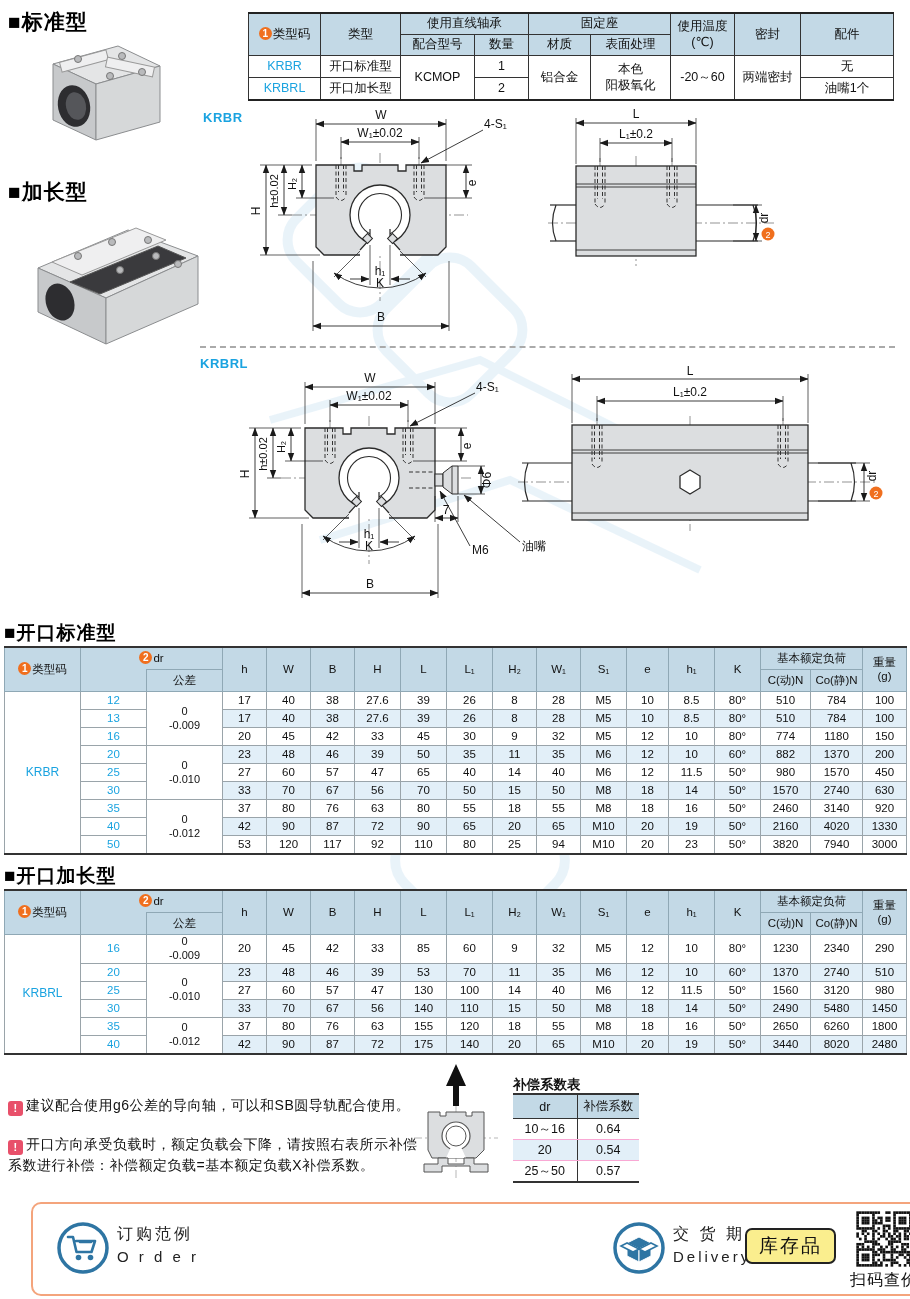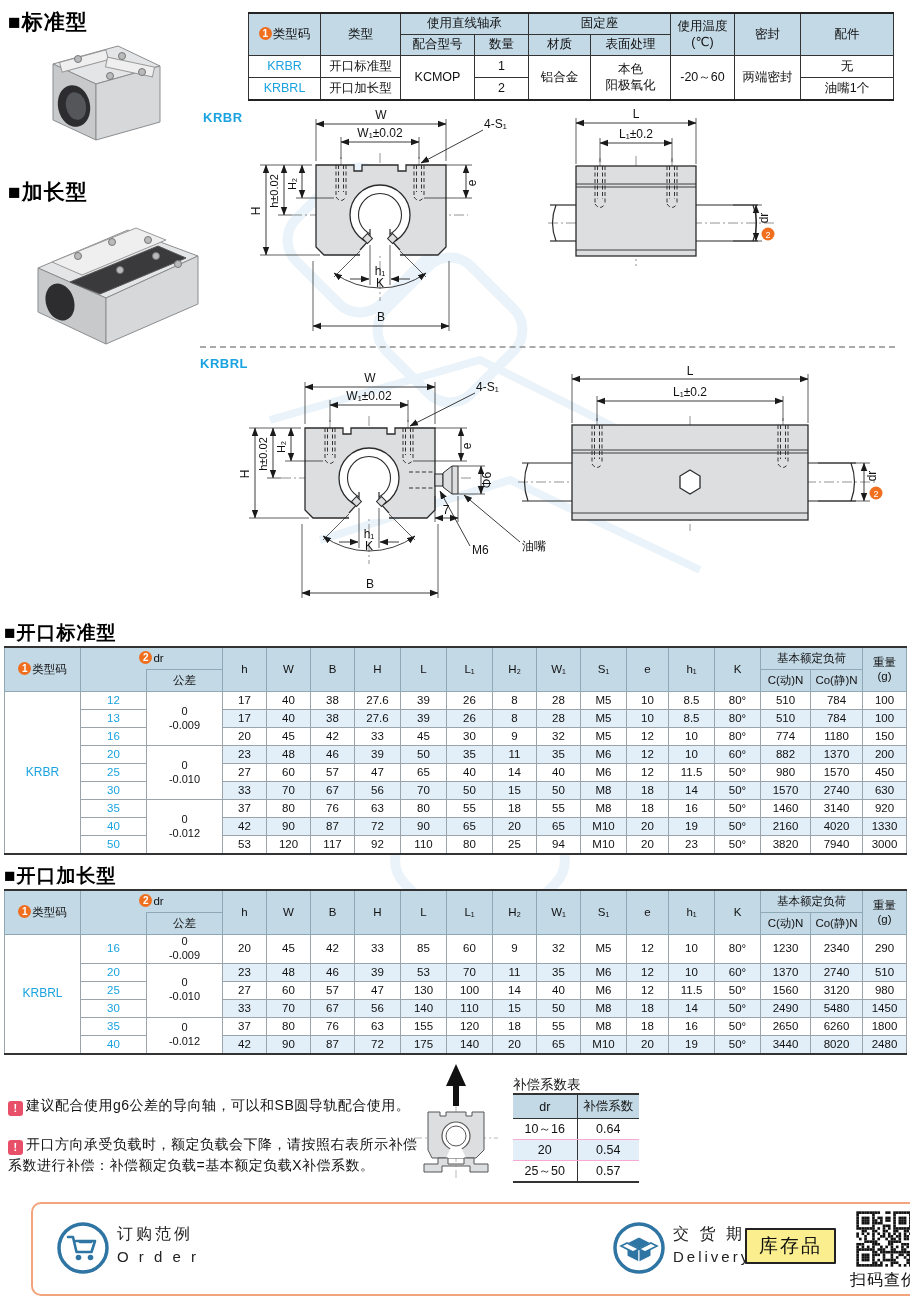--- a/index.html
+++ b/index.html
@@ -42,21 +42,21 @@
   
   .note{font-size:14px;color:#111;letter-spacing:.5px;}
   .note-icon{display:inline-block;width:15px;height:15px;border-radius:3px;background:#e8506a;color:#fff;
       font-weight:bold;font-size:11px;line-height:15px;text-align:center;margin-right:3px;vertical-align:-2px;}
   
   .footer{left:3px;top:1202px;width:899px;height:90px;border:2.5px solid #f4a47c;border-radius:10px;margin-left:28px;}
   .order-cn{font-size:16px;letter-spacing:3px;color:#222;}
   .order-en{font-size:15px;letter-spacing:3px;color:#222;}
   table.order{border-collapse:collapse;table-layout:fixed;width:158px;font-size:12.5px;}
   table.order th,table.order td{border:1.5px solid #333;text-align:center;height:20px;padding:0;font-weight:normal;}
-  .badge{display:inline-block;background:#faee8e;border:2px solid #222;border-radius:1px;
+  .badge{display:inline-block;background:#faee8e;border:2px solid #222;border-radius:7px;
       font-size:19px;letter-spacing:2px;padding:3px 12px;color:#111;}
   .qr-caption{font-size:16px;color:#111;text-align:center;letter-spacing:1px;}
   .dashed-sep{border-top:2px dashed #aaa;}
   
   svg text{font-family:"Liberation Sans","DejaVu Sans",sans-serif;}
   .dimtxt{font-size:12px;fill:#111;}
   .dimtxt-s{font-size:11px;fill:#111;}
   .wm{opacity:.13;}
 </style>
 </head>
@@ -627,21 +627,21 @@
           <td>76</td>
           <td>63</td>
           <td>80</td>
           <td>55</td>
           <td>18</td>
           <td>55</td>
           <td>M8</td>
           <td>18</td>
           <td>16</td>
           <td>50°</td>
-          <td>1460</td>
+          <td>2460</td>
           <td>3140</td>
           <td>920</td>
         </tr>
         <tr>
           <td class="dr-cell blue">40</td>
           <td class="shaded">42</td>
           <td class="shaded">90</td>
           <td class="shaded">87</td>
           <td class="shaded">72</td>
           <td class="shaded">90</td>
@@ -859,21 +859,21 @@
         <line x1="48" y1="44" x2="48" y2="118"></line>
     </g>
     <polygon points="48,2 58,24 51,24 51,44 45,44 45,24 38,24" fill="#111"></polygon>
     <path d="M20,50 h12 v4 h6 v-4 h20 v4 h6 v-4 h12 v38 l-8,8 h-44 l-4,-8 Z" fill="#dcdee0" stroke="#555" stroke-width="1"></path>
     <circle cx="48" cy="74" r="14" fill="#fff" stroke="#555" stroke-width="1.2"></circle>
     <circle cx="48" cy="74" r="10" fill="#fff" stroke="#555" stroke-width="1"></circle>
     <path d="M43,85 L38,96 h20 L53,85 Z" fill="#fff" stroke="none"></path>
     <path d="M30,96 h10 v6 h16 v-6 h10 v6 h14 v8 h-18 v-6 h-28 v6 h-18 v-8 h14 Z" fill="#dcdee0" stroke="#555" stroke-width="1"></path>
   </svg>
 
-  <div class="abs comp-title" style="left:513px;top:1076px;">补偿系数表</div>
+  <div class="abs comp-title" style="left:513px;top:1076px;font-weight:bold;">补偿系数表</div>
   <table class="comp abs" style="left:513px;top:1093px;">
     <colgroup>
         <col style="width:64px">
         <col style="width:62px">
       </colgroup>
     <thead>
       <tr>
         <th>dr</th>
         <th>补偿系数</th>
       </tr>

